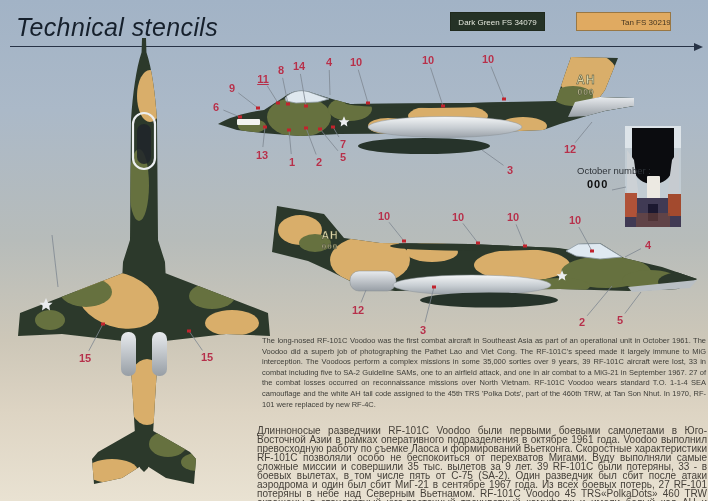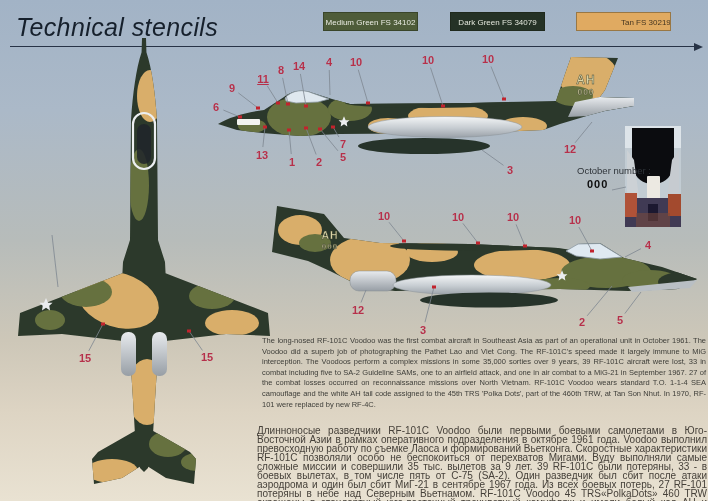--- a/index.html
+++ b/index.html
@@ -51,23 +51,20 @@
 </style>
 </head>
 <body>
 
 <div class="page">
 
   <h1 class="abs title">Technical stencils</h1>
   <div class="abs rule"></div>
   <div class="abs rule-arrow"></div>
 
-  <div class="abs chip c1" style="background-color: rgb(78, 92, 57); color: rgb(233, 235, 226);">
-    <span>Medium Green FS 34102</span>
-  </div>
   <div class="abs chip c2" style="background-color: rgb(37, 50, 38); color: rgb(226, 230, 220);">
     <span>Dark Green FS 34079</span>
   </div>
   <div class="abs chip c3" style="background-color: rgb(224, 170, 97); color: rgb(70, 54, 33);">
     <span>Tan FS 30219</span>
   </div>
 
   <svg class="abs art" width="708" height="501" viewBox="0 0 708 501">
     <defs>
       <linearGradient id="silverV" x1="0" y1="0" x2="0" y2="1">

